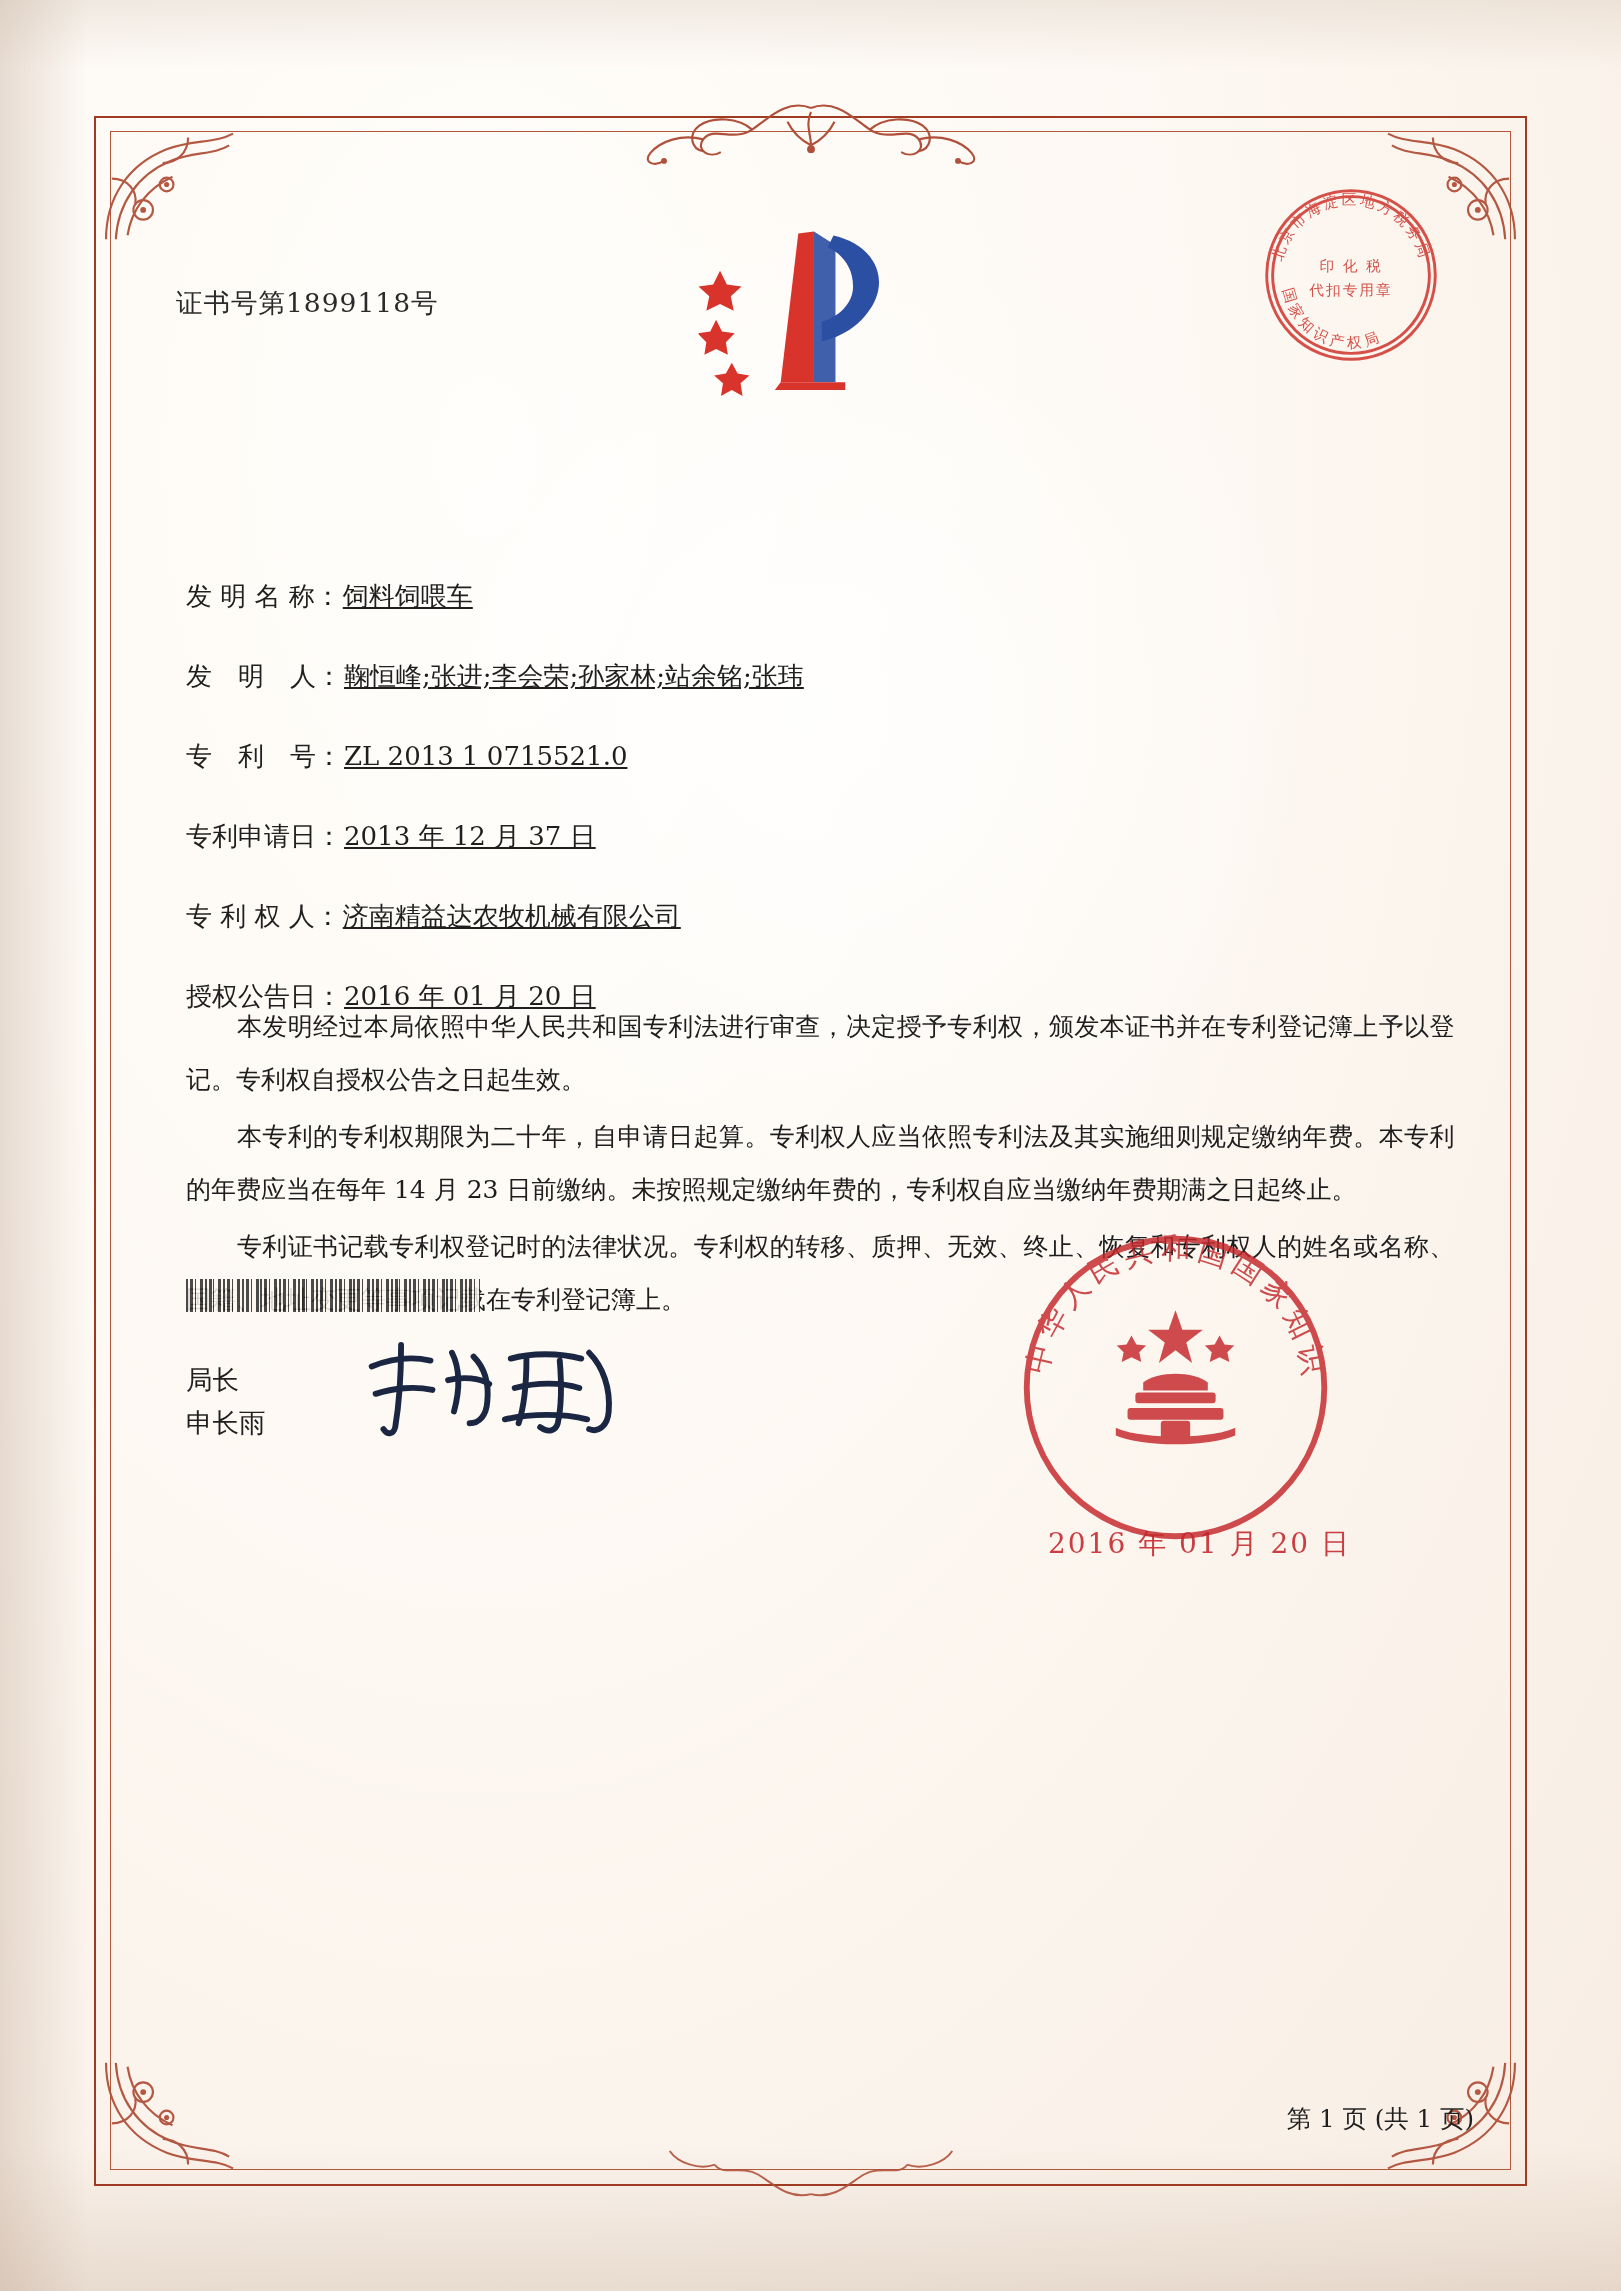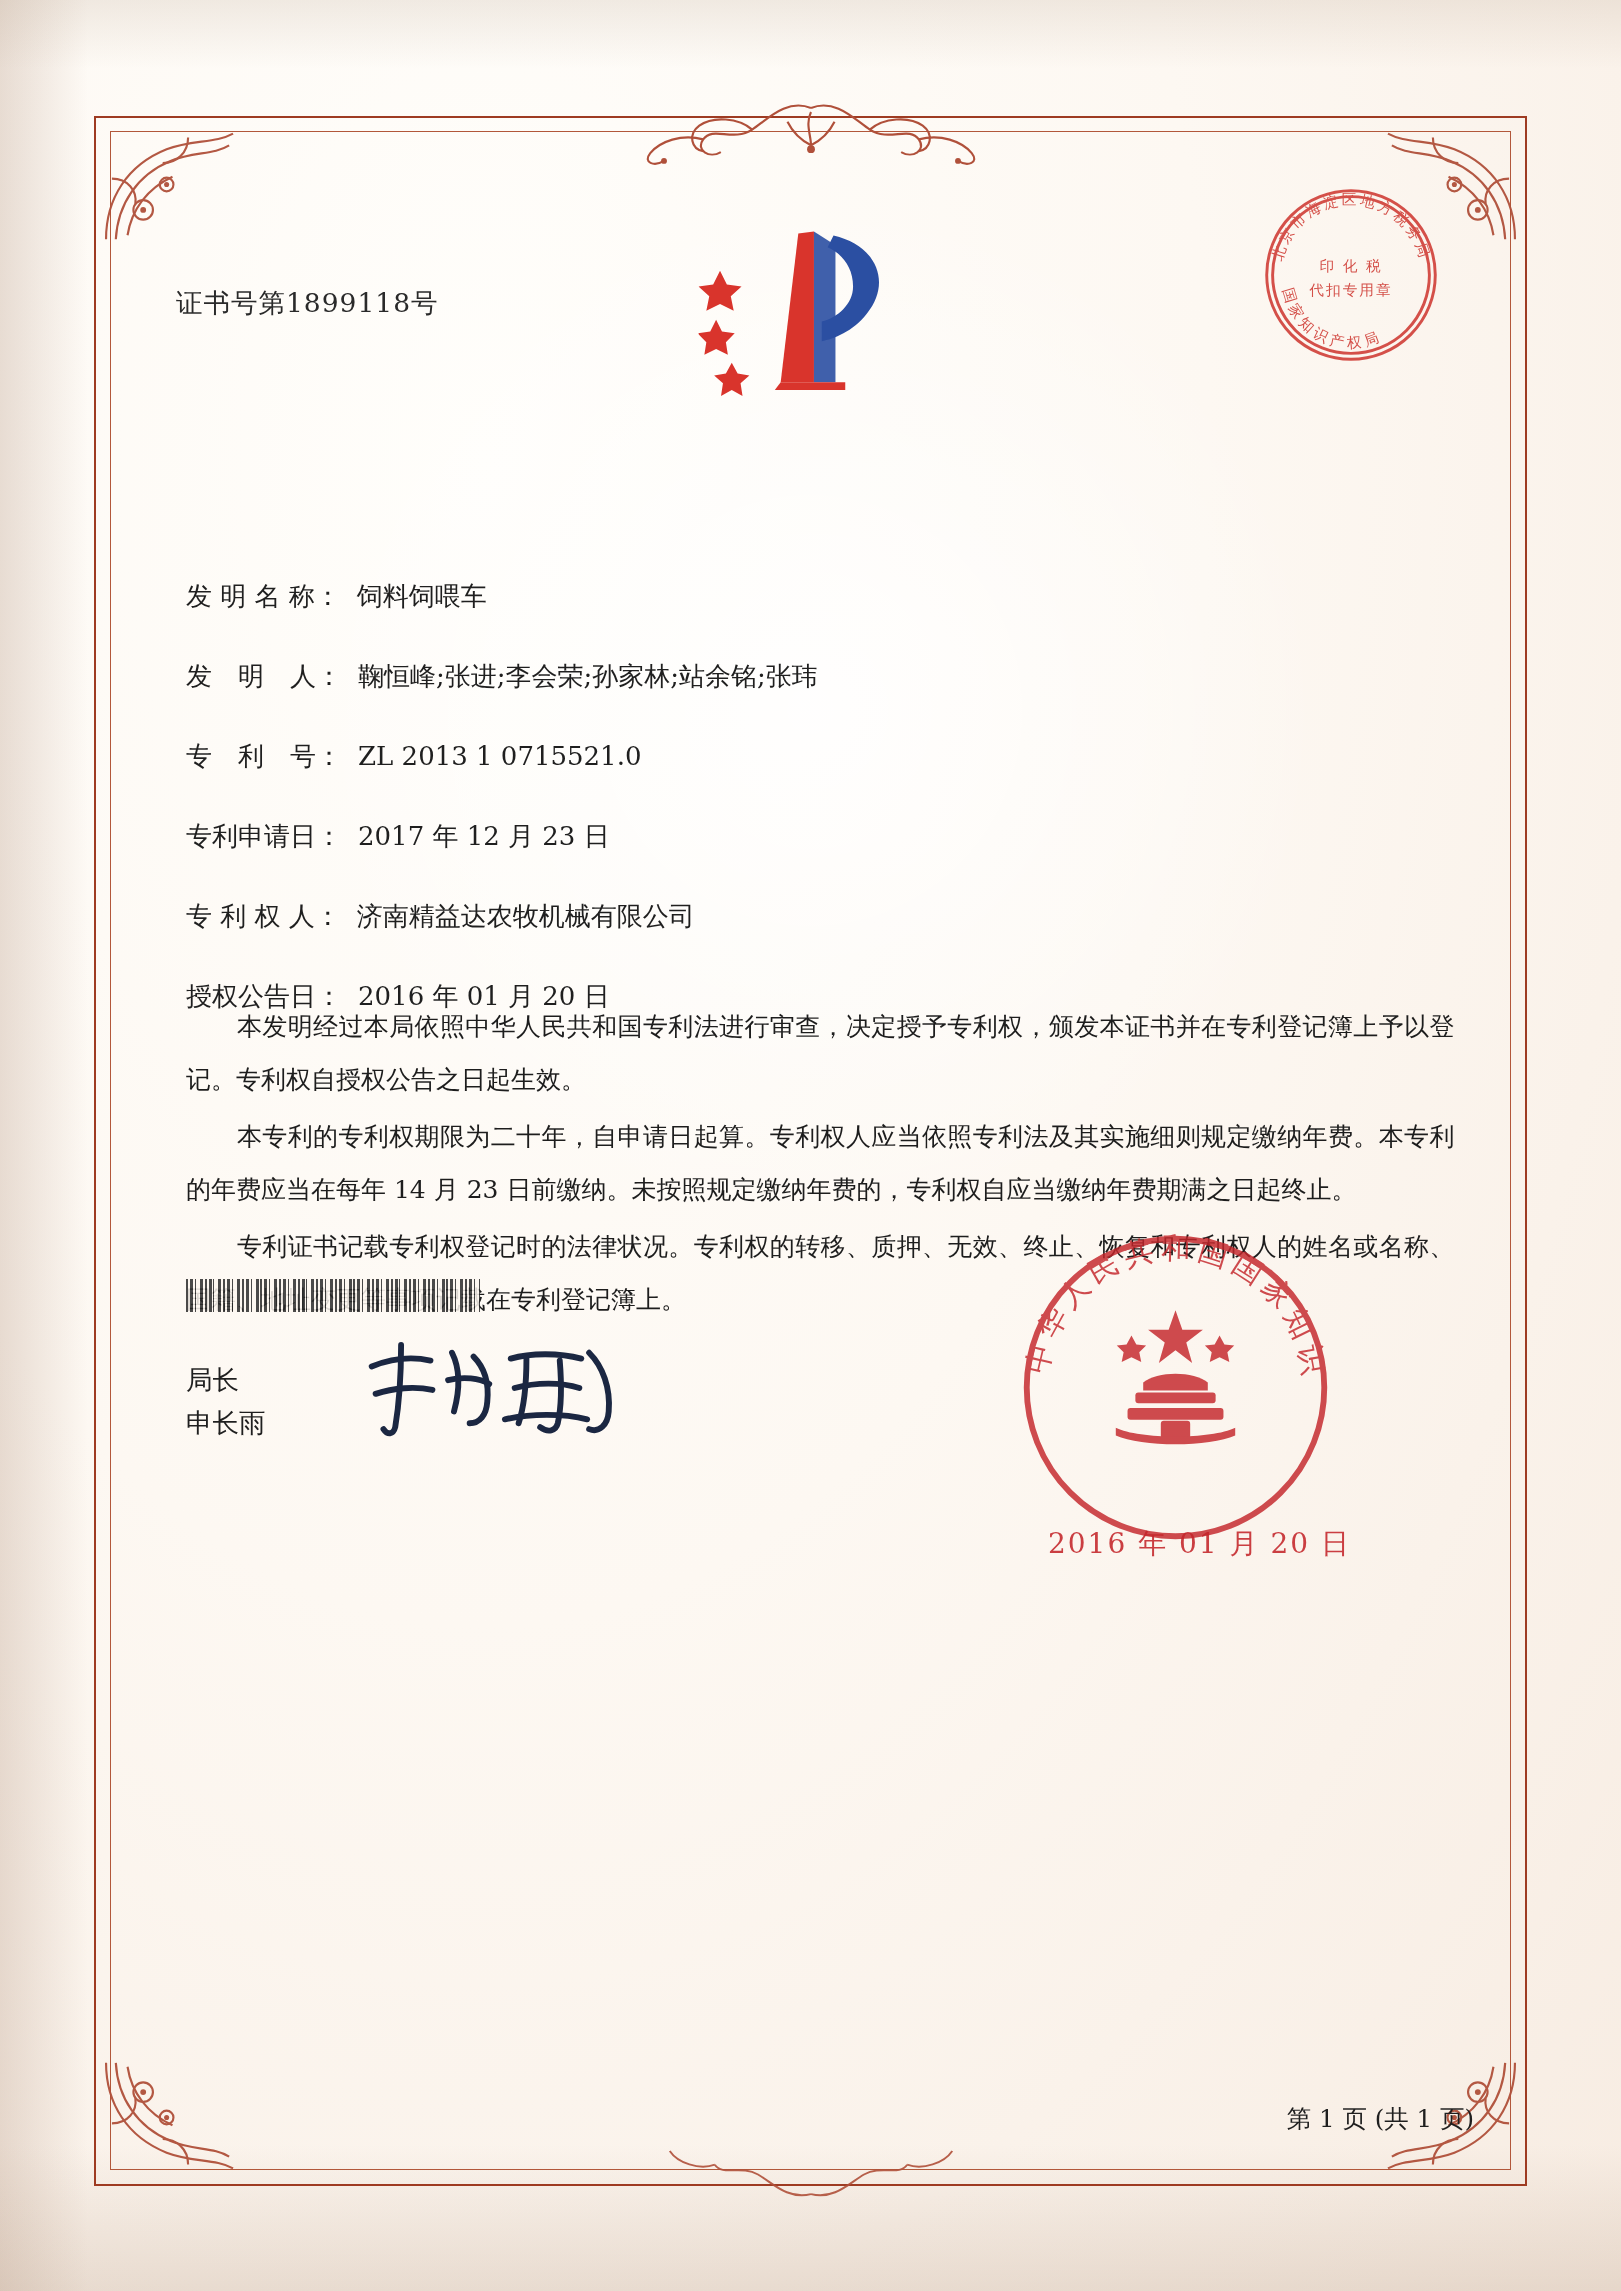--- a/index.html
+++ b/index.html
@@ -149,21 +149,22 @@
     margin-bottom: 45px;
     font-size: 26px;
     color: #1f1f1f;
   }
   .field-label {
     white-space: pre;
     color: #1f1f1f;
   }
   .field-value {
     color: #1f1f1f;
-    margin-left: 16px;
+    margin-left: 2px;
+    text-decoration: underline;
   }
 
   .body-text {
     position: absolute;
     left: 39px;
     right: 19.6px;
     top: 833px;
     font-size: 25px;
     line-height: 53px;
     color: #1d1d1d;
@@ -381,21 +382,21 @@
       <div class="field-row">
         <span class="field-label">发　明　人：</span>
         <span class="field-value">鞠恒峰;张进;李会荣;孙家林;站余铭;张玮</span>
       </div>
       <div class="field-row">
         <span class="field-label">专　利　号：</span>
         <span class="field-value">ZL 2013 1 0715521.0</span>
       </div>
       <div class="field-row">
         <span class="field-label">专利申请日：</span>
-        <span class="field-value">2017 年 12 月 23 日</span>
+        <span class="field-value">2013 年 12 月 37 日</span>
       </div>
       <div class="field-row">
         <span class="field-label">专 利 权 人：</span>
         <span class="field-value">济南精益达农牧机械有限公司</span>
       </div>
       <div class="field-row">
         <span class="field-label">授权公告日：</span>
         <span class="field-value">2016 年 01 月 20 日</span>
       </div>
     </div>

